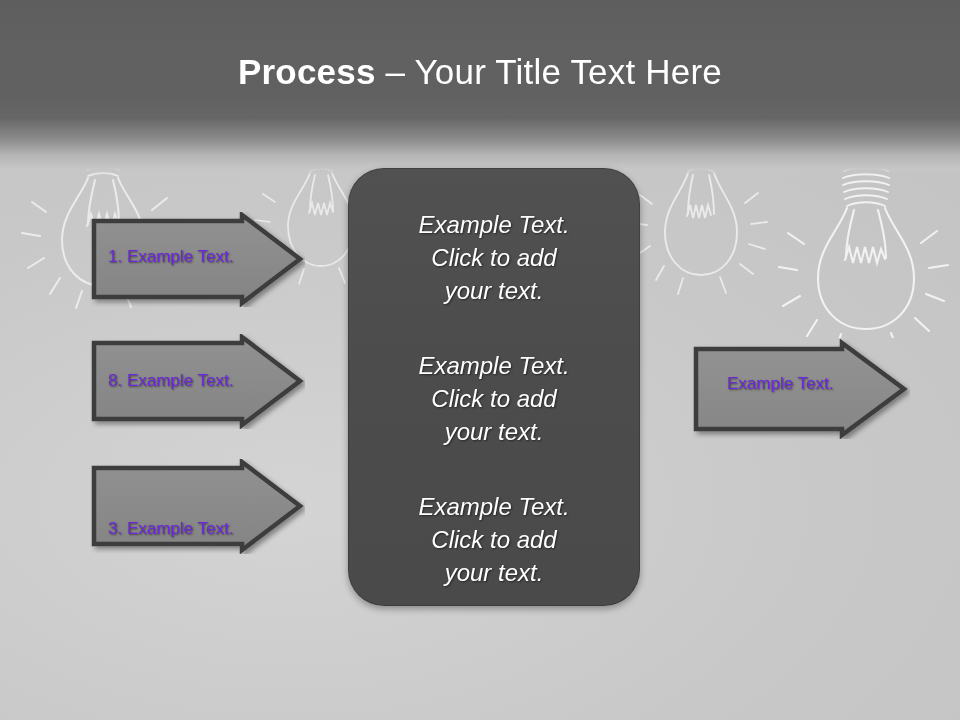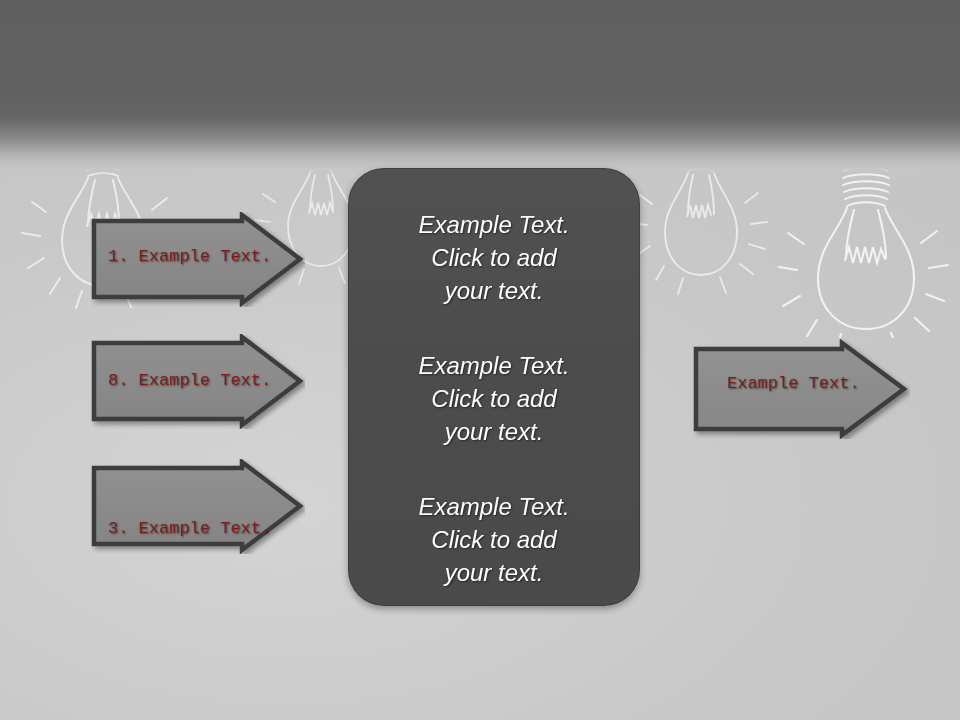--- a/index.html
+++ b/index.html
@@ -73,27 +73,26 @@
   }
   .bulb { position: absolute; }
 
   
   .arrow {
     position: absolute;
     display: block;
   }
   .arrow-label {
     position: absolute;
-    color: #7f1d1d;
+    color: #6d28d9;
     font-size: 17px;
     line-height: 20px;
     white-space: nowrap;
     text-shadow: 1px 1px 2px rgba(0,0,0,0.55);
     pointer-events: none;
-    font-family: Liberation Mono, monospace;
   }
 
   
   .panel {
     position: absolute;
     left: 348px;
     top: 168px;
     width: 292px;
     height: 438px;
     border-radius: 36px;
@@ -253,20 +252,23 @@
           <path d="M151 140 L170 137"></path>
           <path d="M143 115 L159 103"></path>
         </g>
       </g>
     </svg>
   </div>
 
   <div class="header-band"></div>
   <div class="header-sheen"></div>
 
+  <div class="title">
+    <span class="t-strong">Process</span><span class="t-light"> – Your Title Text Here</span>
+  </div>
 
   <svg class="arrow" style="left:90px; top:212px;" width="215" height="95" viewBox="0 0 215 95">
     <defs>
       <filter id="arrShadow1" x="-25%" y="-25%" width="160%" height="160%">
         <feDropShadow dx="3" dy="3" stdDeviation="2.6" flood-color="#000000" flood-opacity="0.38"></feDropShadow>
       </filter>
       <linearGradient id="arrGrad1" x1="0" y1="0" x2="0" y2="1">
         <stop offset="0%" stop-color="#919191"></stop>
         <stop offset="55%" stop-color="#8a8a8a"></stop>
         <stop offset="100%" stop-color="#848484"></stop>

